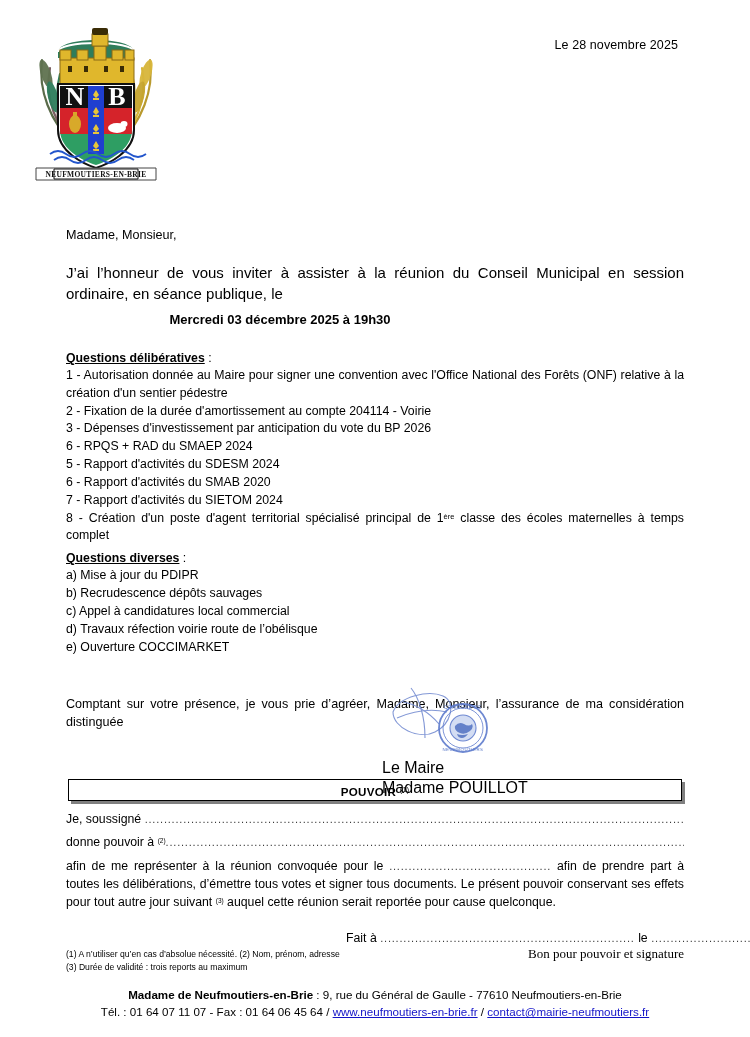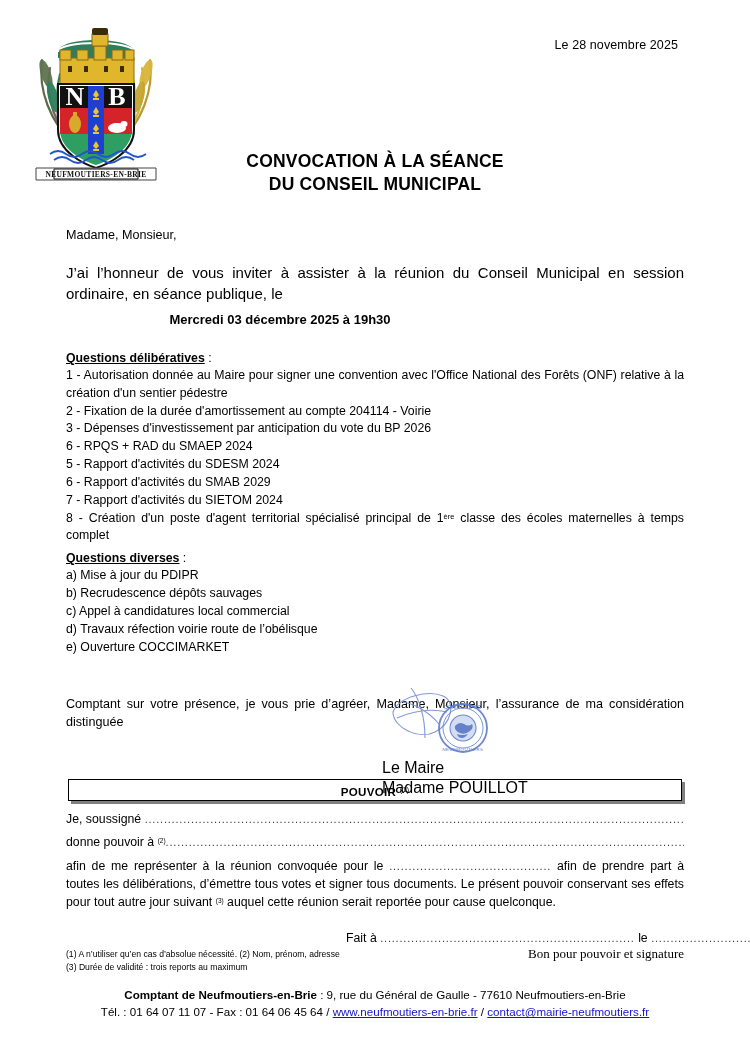--- a/index.html
+++ b/index.html
@@ -296,45 +296,41 @@
         </g>
 
         <path d="M14 156 L134 156 L134 168 L14 168 Z" fill="#ffffff" stroke="#444" stroke-width="1"></path>
         <path d="M32 157 L116 157 L116 167 L32 167 Z" fill="#ffffff" stroke="#111" stroke-width="1"></path>
         <text x="74" y="165" font-family="'Liberation Serif', serif" font-size="7.5" font-weight="bold" fill="#111111" text-anchor="middle" letter-spacing="0.3">NEUFMOUTIERS-EN-BRIE</text>
       </svg>
     </div>
 
     <div class="doc-date">Le 28 novembre 2025</div>
 
-    <div class="doc-title">
-      <span class="l1">CONVOCATION À LA SÉANCE</span>
-      <span class="l2">DU CONSEIL MUNICIPAL</span>
-    </div>
   </div>
 
   <div class="body-wrap">
 
     <p class="salutation">Madame, Monsieur,</p>
 
     <p class="intro">J’ai l’honneur de vous inviter à assister à la réunion du Conseil Municipal en session ordinaire, en séance publique, le</p>
 
     <p class="meeting-datetime">Mercredi 03 décembre 2025 à 19h30</p>
 
     <p class="section-head">
       <span class="u">Questions délibératives</span><span> :</span>
     </p>
 
     <ul class="agenda">
       <li class="just">1 - Autorisation donnée au Maire pour signer une convention avec l'Office National des Forêts (ONF) relative à la création d'un sentier pédestre</li>
       <li>2 - Fixation de la durée d'amortissement au compte 204114 - Voirie</li>
       <li>3 - Dépenses d'investissement par anticipation du vote du BP 2026</li>
       <li>6 - RPQS + RAD du SMAEP 2024</li>
       <li>5 - Rapport d'activités du SDESM 2024</li>
-      <li>6 - Rapport d'activités du SMAB 2029</li>
+      <li>6 - Rapport d'activités du SMAB 2020</li>
       <li>7 - Rapport d'activités du SIETOM 2024</li>
       <li class="just"><span>8 - Création d'un poste d'agent territorial spécialisé principal de 1</span><sup>ère</sup><span> classe des écoles maternelles à temps complet</span></li>
     </ul>
 
     <p class="section-head">
       <span class="u">Questions diverses</span><span> :</span>
     </p>
 
     <ul class="agenda">
       <li>a) Mise à jour du PDIPR</li>
@@ -390,17 +386,17 @@
 
     <p class="bonpour">Bon pour pouvoir et signature</p>
   </div>
 
   <div class="footnotes">
     <div>(1) A n’utiliser qu’en cas d’absolue nécessité. (2) Nom, prénom, adresse</div>
     <div>(3) Durée de validité : trois reports au maximum</div>
   </div>
 
   <div class="footer">
-    <div><span class="strong">Comptant de Neufmoutiers-en-Brie</span><span> : 9, rue du Général de Gaulle - 77610 Neufmoutiers-en-Brie</span></div>
+    <div><span class="strong">Madame de Neufmoutiers-en-Brie</span><span> : 9, rue du Général de Gaulle - 77610 Neufmoutiers-en-Brie</span></div>
     <div><span>Tél. : 01 64 07 11 07 - Fax : 01 64 06 45 64 / </span><span class="link">www.neufmoutiers-en-brie.fr</span><span> / </span><span class="link">contact@mairie-neufmoutiers.fr</span></div>
   </div>
 
 </div>
 
 </body></html>

